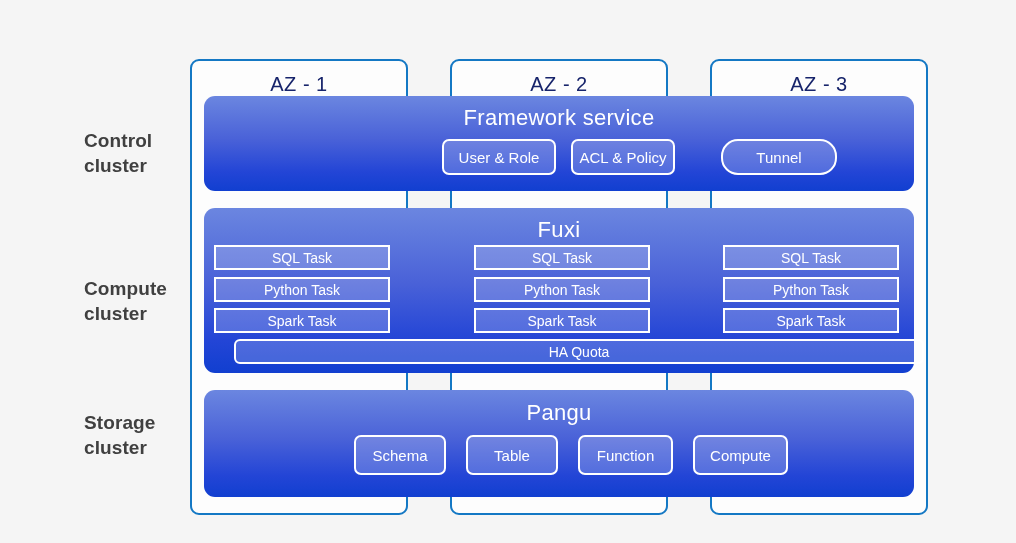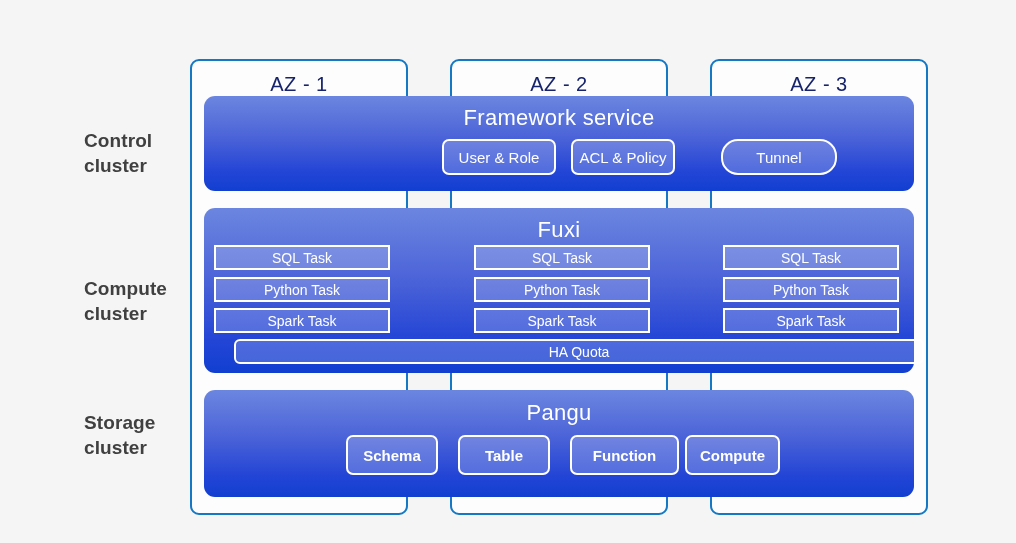--- a/index.html
+++ b/index.html
@@ -106,25 +106,25 @@
 
   
   .pill-row-control { position: absolute; top: 43px; left: 0; width: 100%; height: 36px; }
   .pill-control { top: 0; height: 36px; }
   #pill-metadata    { left: 68px;  width: 149px; }
   #pill-user-role   { left: 238px; width: 114px; }
   #pill-acl-policy  { left: 367px; width: 104px; }
   #pill-tunnel      { left: 517px; width: 116px; border-radius: 17px; }
 
   
-  .pill-row-storage { position: absolute; top: 45px; left: 0; width: 100%; height: 40px; font-weight: bold; }
+  .pill-row-storage { position: absolute; top: 45px; left: 8px; width: 100%; height: 40px; }
   .pill-storage { top: 0; height: 40px; }
   #pill-schema    { left: 142px; width: 92px; }
   #pill-table     { left: 254px; width: 92px; }
-  #pill-function  { left: 366px; width: 109px; }
+  #pill-function  { left: 366px; width: 95px; }
   #pill-resource  { left: 481px; width: 95px; }
 
   
   .task-chip {
     position: absolute;
     display: flex;
     align-items: center;
     justify-content: center;
     height: 25px;
     width: 176px;

